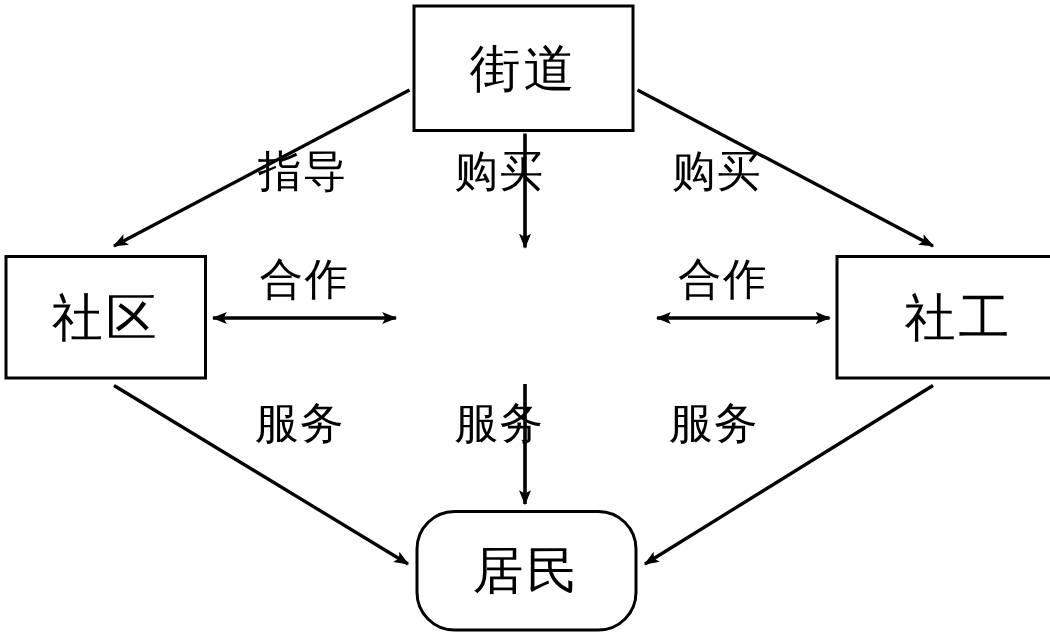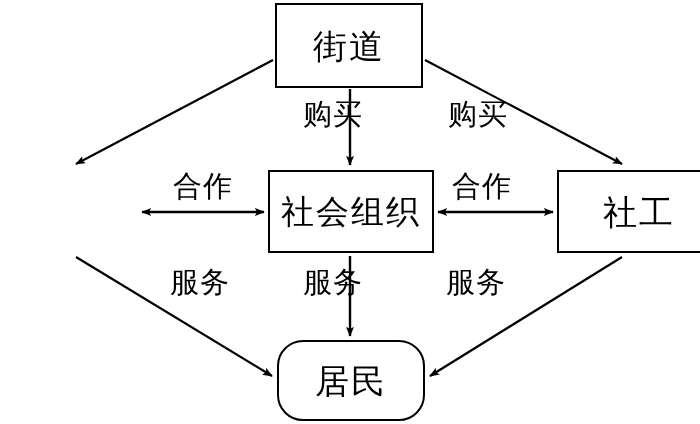--- a/index.html
+++ b/index.html
@@ -99,33 +99,34 @@
 
     <line x1="350" y1="256" x2="350" y2="336" stroke="#000000" stroke-width="2.4" marker-end="url(#arrow-end)"></line>
 
     <line x1="622" y1="257" x2="430" y2="376" stroke="#000000" stroke-width="2.2" marker-end="url(#arrow-end)"></line>
   </svg>
 
   <div class="node-box" id="node-street">
     <span class="node-label">街道</span>
   </div>
 
+  <div class="node-box" id="node-community">
+    <span class="node-label">社区</span>
+  </div>
 
-  <div class="node-box" id="node-socialorg">
-    <span class="node-label small-node">社会组织</span>
-  </div>
 
   <div class="node-box" id="node-socialworker">
     <span class="node-label">社工</span>
   </div>
 
   <div class="node-box" id="node-residents">
     <span class="node-label">居民</span>
   </div>
 
+  <div class="edge-label" id="label-guidance">指导</div>
 
   <div class="edge-label" id="label-purchase-center">购买</div>
 
   <div class="edge-label" id="label-purchase-right">购买</div>
 
   <div class="edge-label" id="label-coop-left">合作</div>
 
   <div class="edge-label" id="label-coop-right">合作</div>
 
   <div class="edge-label" id="label-service-left">服务</div>

